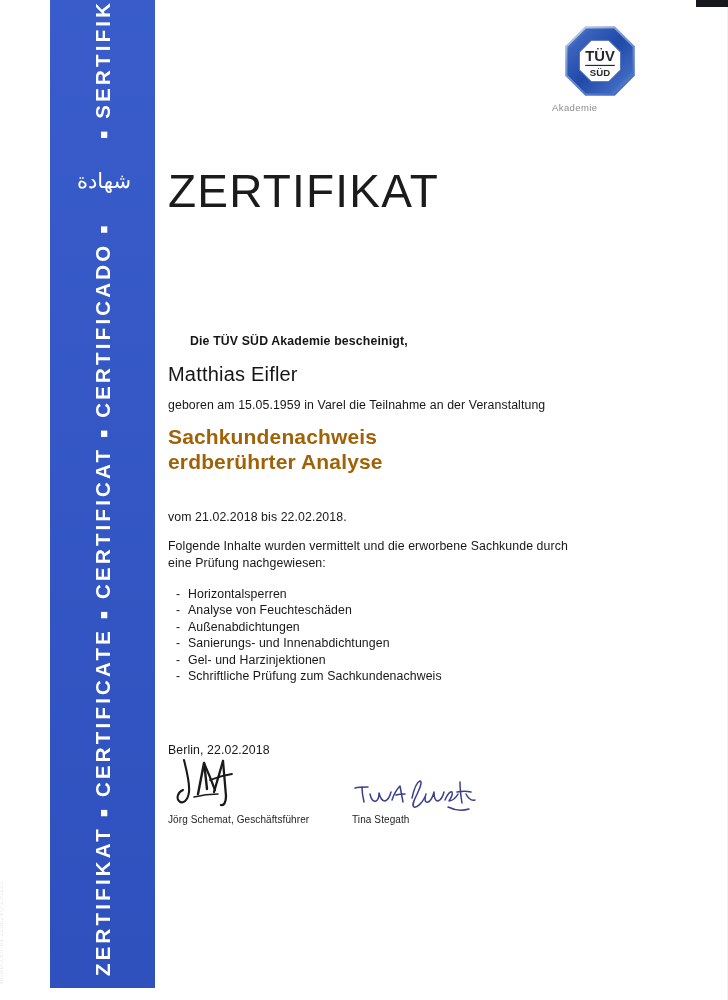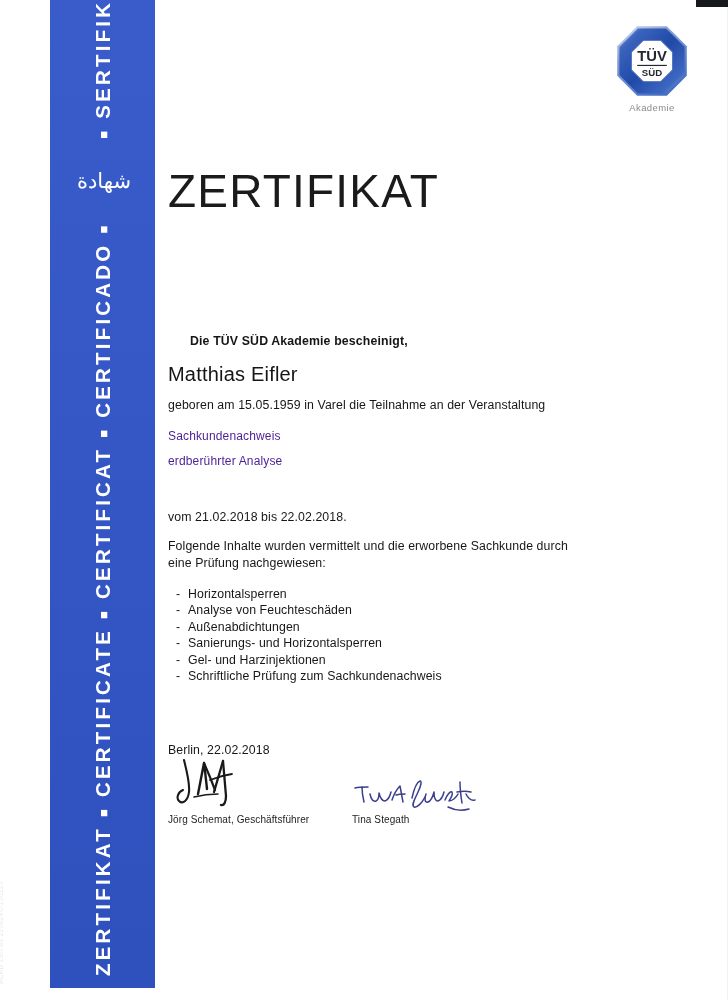--- a/index.html
+++ b/index.html
@@ -96,24 +96,23 @@
     color: #e8e9ed;
     font-size: 6.5px;
     letter-spacing: 0.4px;
     white-space: nowrap;
     font-family: "Liberation Sans", sans-serif;
   }
 
   
   .logo-block {
     position: absolute;
-    left: 604px;
+    left: 552px;
     top: 24px;
     width: 96px;
-    text-align: center;
   }
   .logo-mark {
     width: 74px;
     height: 74px;
     margin: 0 auto;
     display: block;
   }
   .logo-caption {
     margin-top: 4px;
     font-size: 9.5px;
@@ -167,24 +166,25 @@
     left: 0;
     font-size: 12.3px;
     color: #171717;
     letter-spacing: 0.1px;
   }
 
   .course-title {
     position: absolute;
     top: 424px;
     left: 0;
-    font-size: 12px;
+    font-size: 21px;
     line-height: 25px;
-    color: #4c1d95;
+    color: #a16207;
     letter-spacing: 0.15px;
+    font-weight: bold;
   }
 
   .period-line {
     position: absolute;
     top: 510px;
     left: 0;
     font-size: 12.3px;
     color: #171717;
     letter-spacing: 0.1px;
   }
@@ -333,21 +333,21 @@
     </div>
 
     <div class="period-line">vom 21.02.2018 bis 22.02.2018.</div>
 
     <div class="contents-intro">Folgende Inhalte wurden vermittelt und die erworbene Sachkunde durch eine Prüfung nachgewiesen:</div>
 
     <ul class="topic-list">
       <li><span class="dash">-</span><span>Horizontalsperren</span></li>
       <li><span class="dash">-</span><span>Analyse von Feuchteschäden</span></li>
       <li><span class="dash">-</span><span>Außenabdichtungen</span></li>
-      <li><span class="dash">-</span><span>Sanierungs- und Horizontalsperren</span></li>
+      <li><span class="dash">-</span><span>Sanierungs- und Innenabdichtungen</span></li>
       <li><span class="dash">-</span><span>Gel- und Harzinjektionen</span></li>
       <li><span class="dash">-</span><span>Schriftliche Prüfung zum Sachkundenachweis</span></li>
     </ul>
 
     <div class="place-date">Berlin, 22.02.2018</div>
 
     <div class="sig-left">
       <svg width="130" height="58" viewBox="0 0 130 58">
         <g fill="none" stroke="#1a1a1a" stroke-linecap="round" stroke-linejoin="round">
           <path d="M10,4 C13,16 16,27 15,36 C14,44 9,49 5,45 C2,42 4,36 9,34" stroke-width="2.1"></path>

